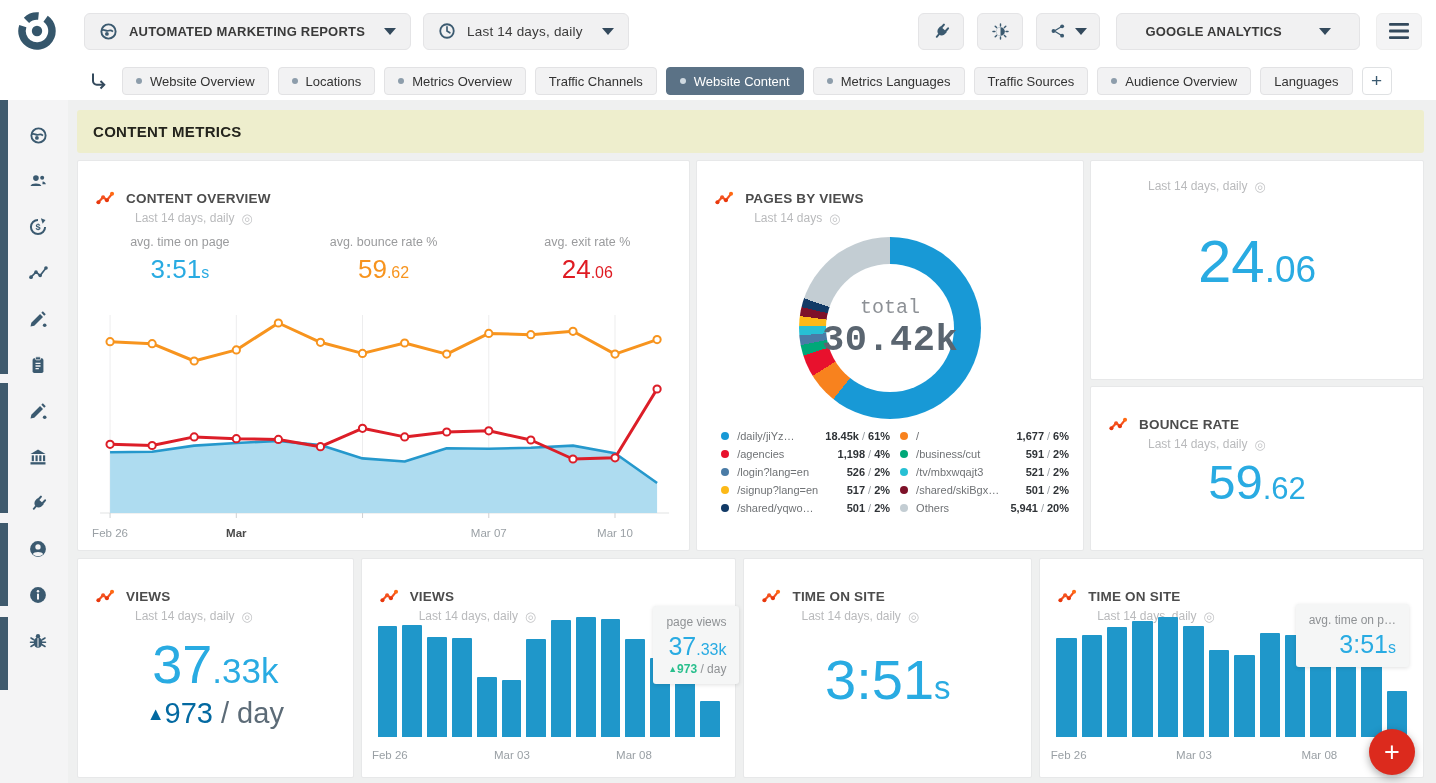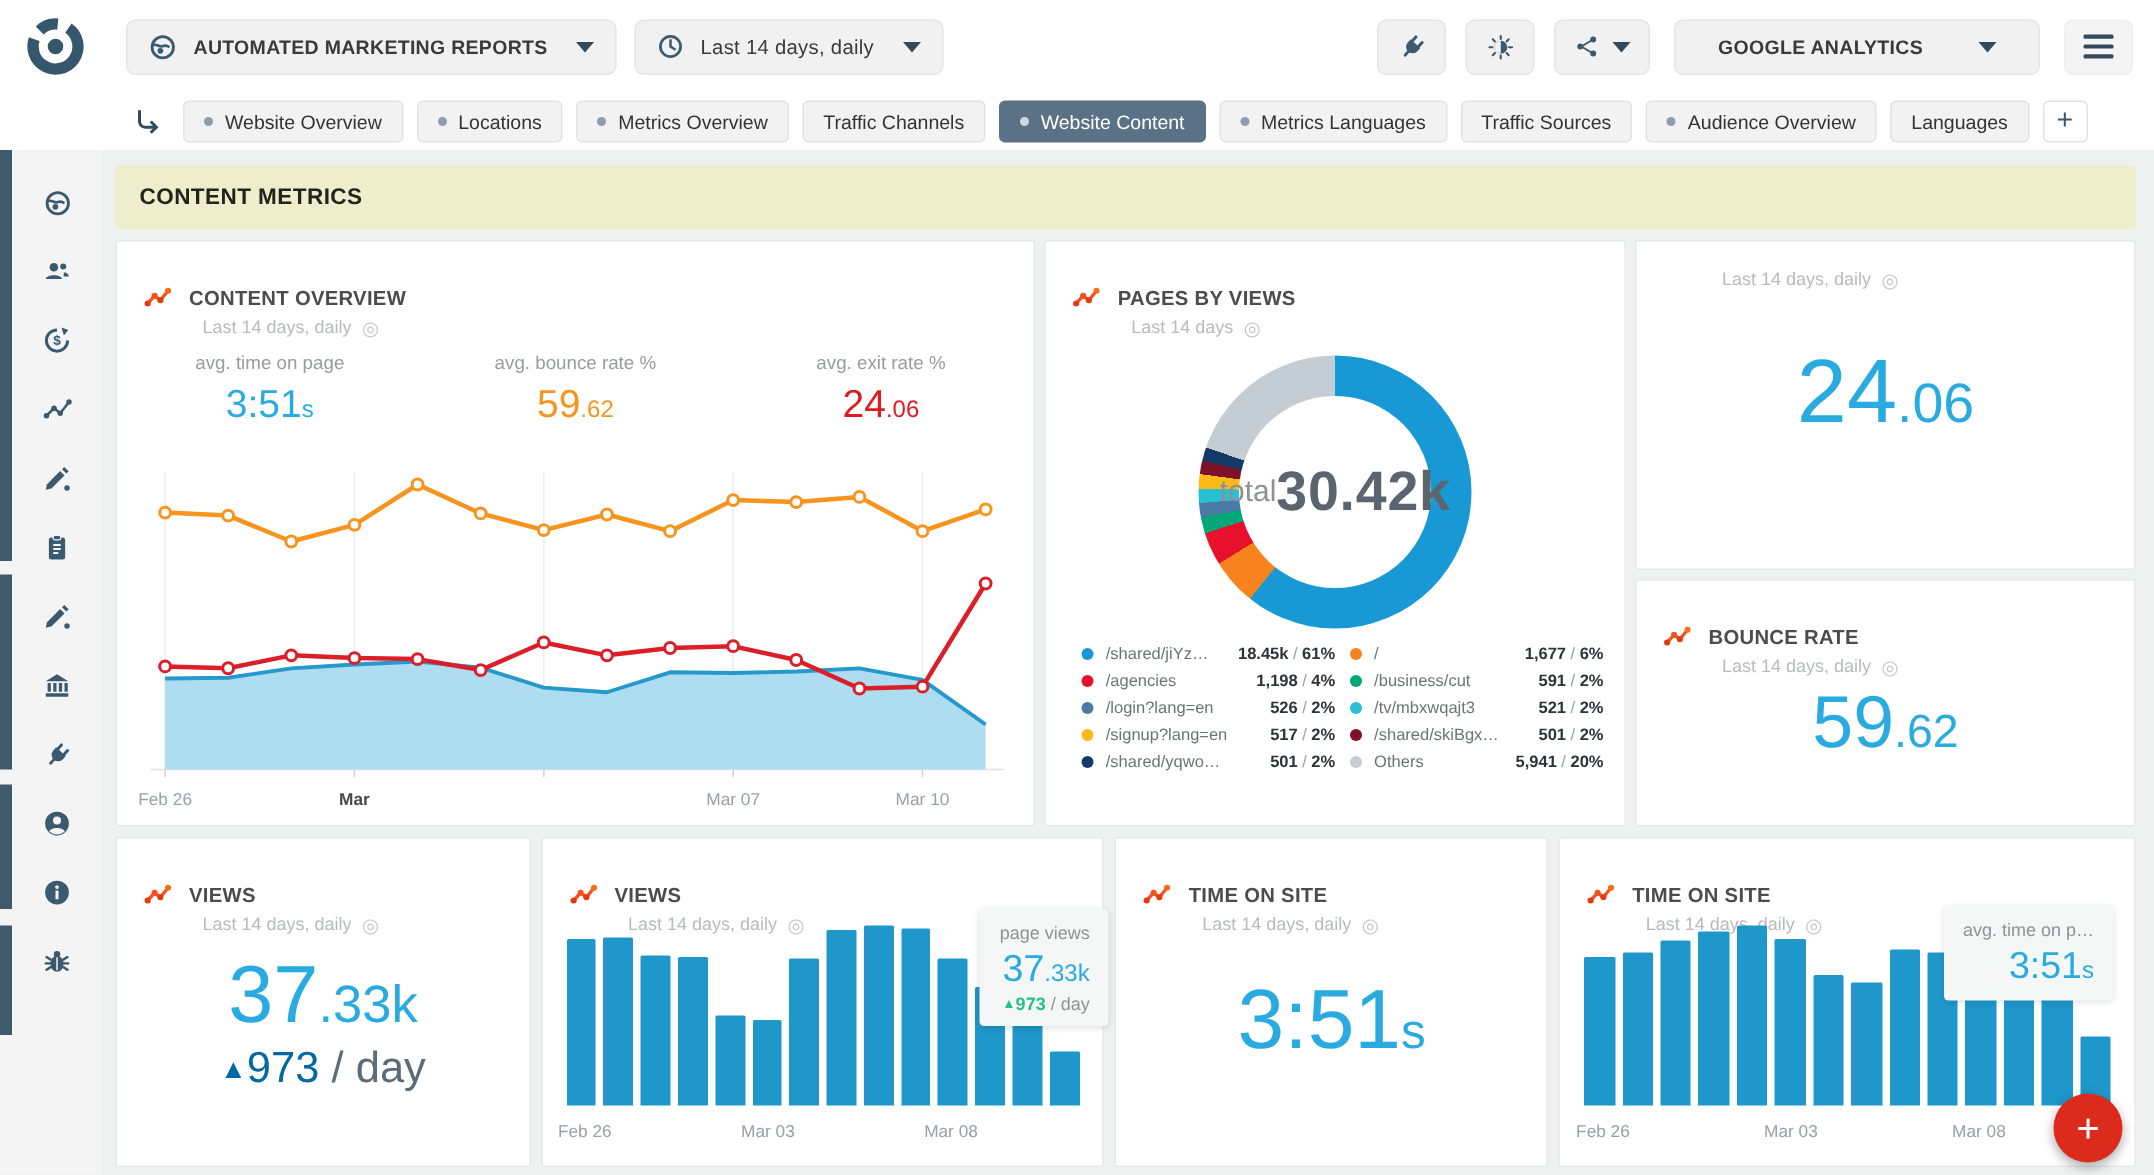--- a/index.html
+++ b/index.html
@@ -54,21 +54,21 @@
   .metric { flex:1; text-align:center; }
   .metric-label { font-size:12.5px; color:#9a9b9d; margin-bottom:5px; }
   .metric-val { font-weight:400; }
   .metric-main { font-size:26px; }
   .metric-suffix { font-size:16px; }
   .co-chart { margin:4px 12px 0 12px; height:258px; }
 
   
   .donut-wrap { position:relative; width:182px; height:182px; margin:12px auto 8px; }
   .donut { width:182px; height:182px; border-radius:50%; }
-  .donut-hole { position:absolute; left:27px; top:27px; width:128px; height:128px; background:#fff; border-radius:50%; display:flex; flex-direction:row; align-items:center; justify-content:center; }
+  .donut-hole { position:absolute; left:27px; top:27px; width:128px; height:128px; background:#fff; border-radius:50%; display:flex; flex-direction:column; align-items:center; justify-content:center;font-family:Liberation Mono, monospace; }
   .donut-total-label { font-size:20px; color:#8d9196; }
   .donut-total-value { font-size:37px; font-weight:700; color:#5a6570; letter-spacing:.5px; }
   .legend { display:flex; gap:10px; margin:2px 14px 0 24px; }
   .legend-col { flex:1; }
   .legend-item { display:flex; align-items:center; height:18px; cursor:pointer; }
   .legend-dot { width:8px; height:8px; border-radius:50%; margin-right:8px; flex:0 0 auto; }
   .legend-name { font-size:11px; color:#6f7275; flex:1; white-space:nowrap; overflow:hidden; text-overflow:ellipsis; }
   .legend-val { font-size:11px; color:#2f3337; font-weight:700; text-align:right; white-space:nowrap; }
   .legend-slash { color:#9aa0a5; font-weight:400; padding:0 3px; }
 
@@ -458,21 +458,21 @@
         <div class="donut" id="donut" style="background: conic-gradient(rgb(24, 153, 214) 0%, rgb(24, 153, 214) 60.7%, rgb(248, 130, 30) 60.7%, rgb(248, 130, 30) 66.2%, rgb(232, 17, 45) 66.2%, rgb(232, 17, 45) 70.1%, rgb(0, 168, 120) 70.1%, rgb(0, 168, 120) 72%, rgb(74, 123, 166) 72%, rgb(74, 123, 166) 73.7%, rgb(39, 192, 212) 73.7%, rgb(39, 192, 212) 75.4%, rgb(252, 185, 24) 75.4%, rgb(252, 185, 24) 77.1%, rgb(125, 17, 41) 77.1%, rgb(125, 17, 41) 78.7%, rgb(18, 58, 102) 78.7%, rgb(18, 58, 102) 80.3%, rgb(195, 205, 211) 80.3%, rgb(195, 205, 211) 100%);"></div>
         <div class="donut-hole">
           <span class="donut-total-label">total</span>
           <span class="donut-total-value">30.42k</span>
         </div>
       </div>
       <div class="legend">
         <div class="legend-col" id="legend-left">
             <div class="legend-item">
               <span class="legend-dot" style="background:#1899d6"></span>
-        <span class="legend-name">/shared/jiYz…</span>
+        <span class="legend-name">/daily/jiYz…</span>
         <span class="legend-val">18.45k<span class="legend-slash">/</span>61%</span>
             </div>
             <div class="legend-item">
               <span class="legend-dot" style="background:#e8112d"></span>
         <span class="legend-name">/agencies</span>
         <span class="legend-val">1,198<span class="legend-slash">/</span>4%</span>
             </div>
             <div class="legend-item">
               <span class="legend-dot" style="background:#4a7ba6"></span>
         <span class="legend-name">/login?lang=en</span>

